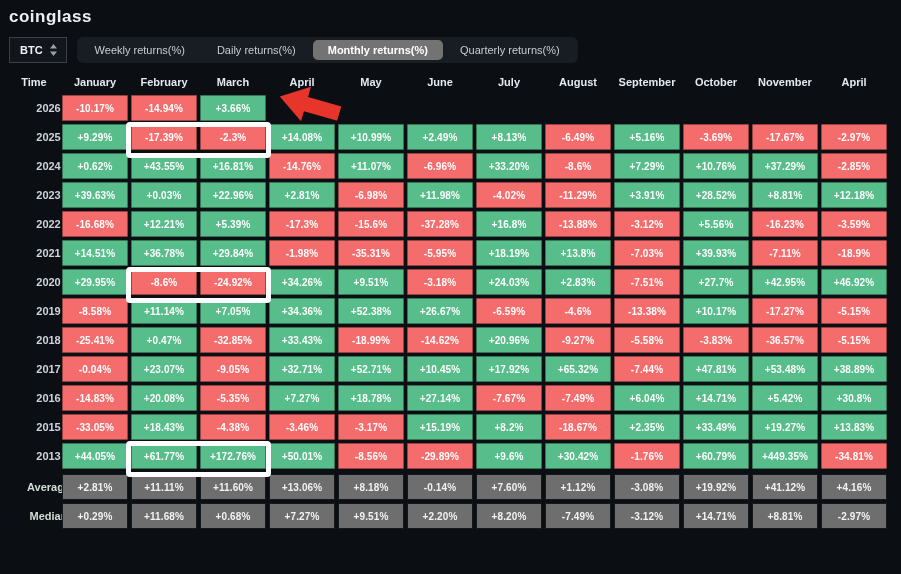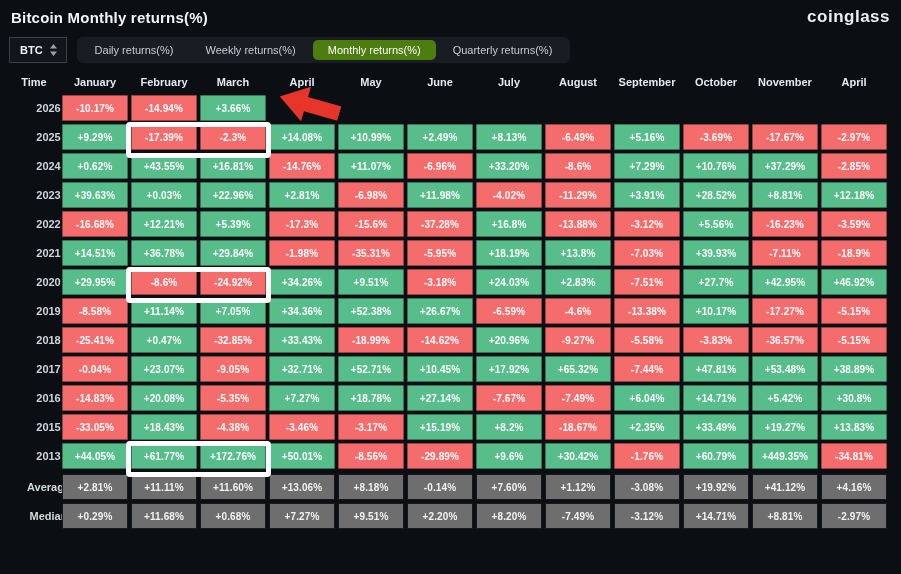--- a/index.html
+++ b/index.html
@@ -23,21 +23,21 @@
     display:flex;align-items:center;gap:6px;background:#12161c;border:1px solid #3a4149;
     border-radius:0;color:#eef1f4;font-size:11px;font-weight:700;padding:0 8px 0 10px;
     font-family:"Liberation Sans", sans-serif;cursor:pointer;
   }
   .tabs{display:flex;background:#181d24;border-radius:6px;padding:3px;gap:2px}
   .tab{
     display:flex;align-items:center;padding:0 15px;font-size:11px;color:#c6ccd4;
     border-radius:5px;cursor:pointer;white-space:nowrap;background:transparent;border:0;
     font-family:"Liberation Sans", sans-serif;
   }
-  .tab.active{background:#4d7c0f;color:#ffffff;font-weight:400}
+  .tab.active{background:#737373;color:#ffffff;font-weight:700}
   .table-wrap{position:relative;margin-top:9px}
   .grid-row{
     display:grid;grid-template-columns:50px repeat(12,66px);
     column-gap:3px;margin-bottom:3px;
   }
   .head-row{height:20px;}
   .colhead{
     display:flex;align-items:center;justify-content:center;
     font-size:11px;font-weight:600;color:#e4eaf1;
   }
@@ -62,35 +62,34 @@
     position:absolute;border:5px solid var(--highlight);border-radius:4px;
     pointer-events:none;z-index:5;
   }
   .arrow{position:absolute;z-index:6;pointer-events:none}
 </style>
 </head>
 <body>
 
 <div class="page">
   <div class="topbar">
-    <h1 class="title">Bitcoin Monthly returns(%)</h1>
     <div class="logo">coinglass</div>
   </div>
 
   <div class="controls">
     <button class="coin-select">
       <span>BTC</span>
       <svg width="9" height="12" viewBox="0 0 9 12">
         <path d="M4.5 0 L8 4.5 H1 Z" fill="#9aa3ad"></path>
         <path d="M4.5 12 L1 7.5 H8 Z" fill="#9aa3ad"></path>
       </svg>
     </button>
     <div class="tabs" id="tabs">
+        <button class="tab">Weekly returns(%)</button>
         <button class="tab">Daily returns(%)</button>
-        <button class="tab">Weekly returns(%)</button>
         <button class="tab active">Monthly returns(%)</button>
         <button class="tab">Quarterly returns(%)</button>
       </div>
   </div>
 
   <div class="table-wrap" id="table">
       <div class="grid-row head-row">
         <div class="colhead">Time</div>
         <div class="colhead">January</div>
         <div class="colhead">February</div>

